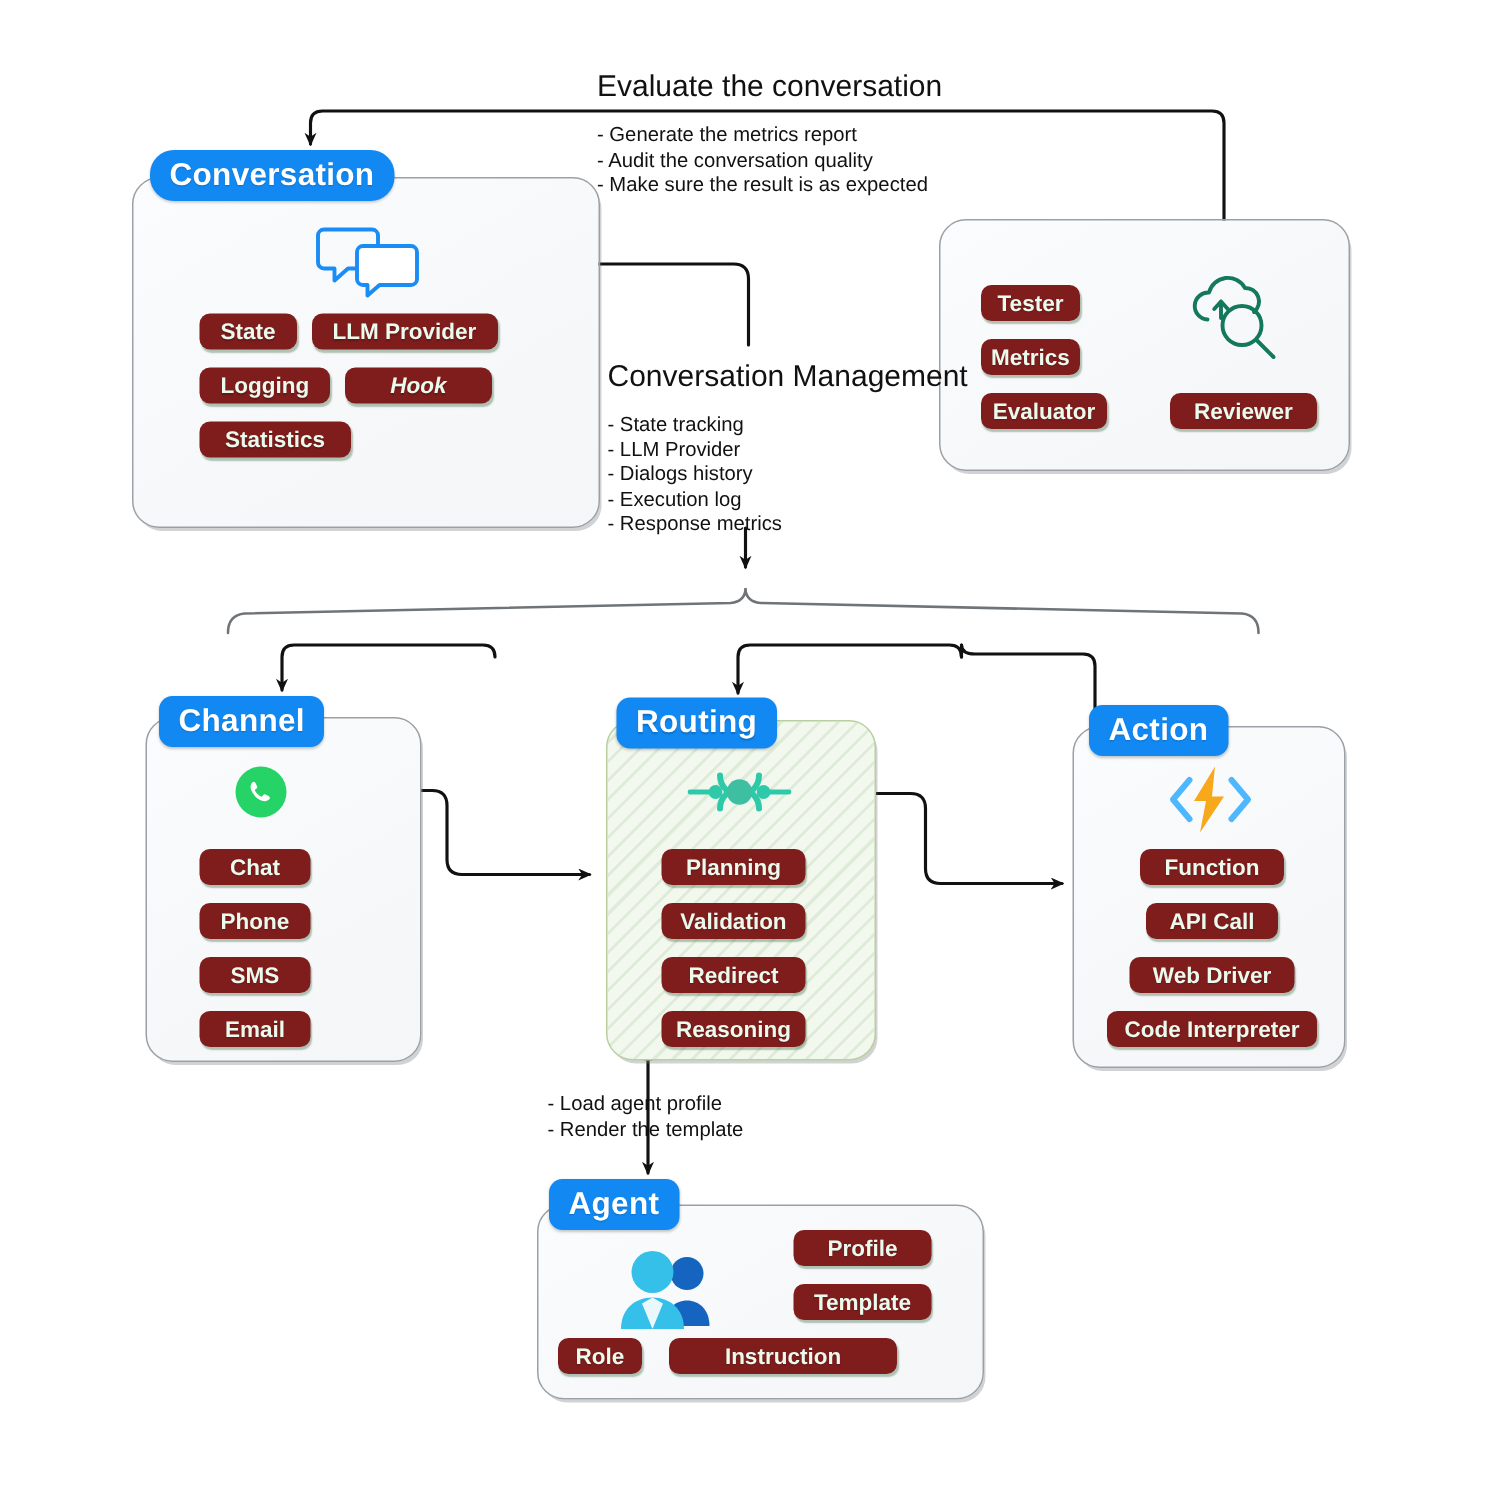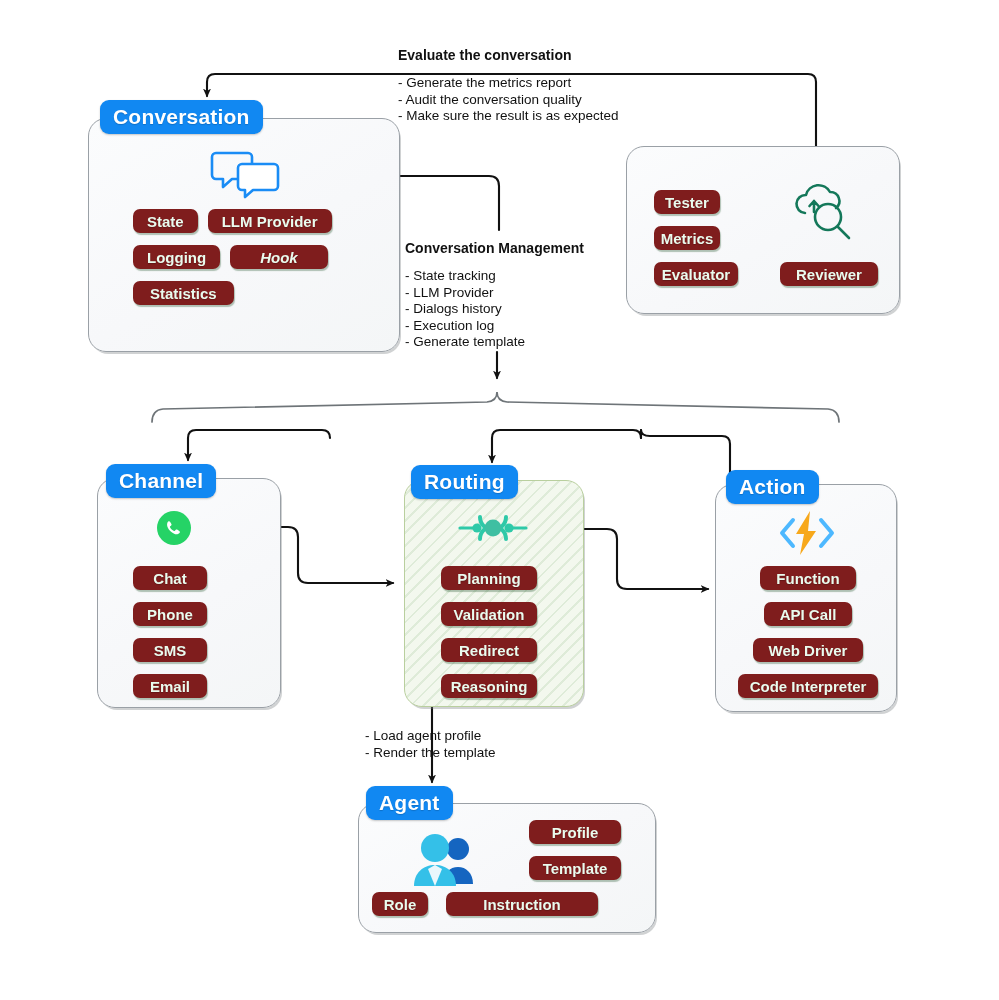--- a/index.html
+++ b/index.html
@@ -31,21 +31,21 @@
   .pill{background:#7f1d1d;color:#eafbee;border-radius:7px;display:inline-flex;
         align-items:center;justify-content:center;font-weight:bold;font-size:15px;
         height:24px;padding:0 14px;box-shadow:1px 2px 1px rgba(40,90,50,.35);
         white-space:nowrap;text-shadow:0 1px 1px rgba(0,0,0,.22);}
 
   .pillrow{position:absolute;display:flex;gap:10px;align-items:center;}
   .pillcol{position:absolute;display:flex;flex-direction:column;gap:12px;align-items:flex-start;}
 
   
   .note{position:absolute;color:#111;}
-  .note .ntitle{font-weight:bold;font-size:14px;margin-bottom:12px;white-space:nowrap;}
+  .note .ntitle{font-weight:normal;font-size:20px;margin-bottom:12px;white-space:nowrap;}
   .note .nline{font-size:13.5px;line-height:16.5px;white-space:nowrap;}
 
   .icon{position:absolute;}
 </style>
 </head>
 <body>
 
 <div id="stage">
 
   <svg id="wires" viewBox="0 0 999 1000">
@@ -87,21 +87,21 @@
       <path d="M760,529 L740,529 Q730,529 730,519 L730,444 Q730,436 722,436
                L650,436 Q641,436 641,430"></path>
 
       <path d="M430,540 L430,706"></path>
       <path d="M434,540 L434,706"></path>
       <path d="M432,706 L432,782" marker-end="url(#ah)"></path>
     </g>
   </svg>
 
   <div class="panel" style="left:88px;top:118px;width:310px;height:232px;"></div>
-  <div class="badge" style="left:100px;top:100px;">Conversation</div>
+  <div class="badge" style="left:100px;top:100px;border-radius:16px;">Conversation</div>
 
   <div class="icon" style="left:210px;top:147px;width:72px;height:52px;">
     <svg viewBox="0 0 72 52" width="72" height="52" fill="none" stroke="#1a8cf5" stroke-width="2.6" stroke-linejoin="round">
       <path d="M6,6 h32 a4,4 0 0 1 4,4 v18 a4,4 0 0 1 -4,4 h-16 l-9,8 v-8 h-7
                a4,4 0 0 1 -4,-4 v-18 a4,4 0 0 1 4,-4 z"></path>
       <path d="M32,17 h32 a4,4 0 0 1 4,4 v18 a4,4 0 0 1 -4,4 h-21 l-8,7 v-7 h-3
                a4,4 0 0 1 -4,-4 v-18 a4,4 0 0 1 4,-4 z" fill="#ffffff"></path>
     </svg>
   </div>
 
@@ -143,21 +143,21 @@
     <div class="nline">- Audit the conversation quality</div>
     <div class="nline">- Make sure the result is as expected</div>
   </div>
 
   <div class="note" style="left:405px;top:240px;">
     <div class="ntitle">Conversation Management</div>
     <div class="nline">- State tracking</div>
     <div class="nline">- LLM Provider</div>
     <div class="nline">- Dialogs history</div>
     <div class="nline">- Execution log</div>
-    <div class="nline">- Generate template</div>
+    <div class="nline">- Response metrics</div>
   </div>
 
   <div class="panel" style="left:97px;top:478px;width:182px;height:228px;"></div>
   <div class="badge" style="left:106px;top:464px;">Channel</div>
 
   <div class="icon" style="left:155px;top:509px;width:38px;height:38px;">
     <svg viewBox="0 0 38 38" width="38" height="38">
       <circle cx="19" cy="19" r="17" fill="#25d366"></circle>
       <path d="M13.2,12.6 c0.6,-0.6 1.6,-0.5 2,0.3 l1.2,2.2 c0.3,0.6 0.1,1.2 -0.4,1.6
                l-0.8,0.6 c-0.3,0.2 -0.4,0.6 -0.2,0.9 c0.9,1.7 2.3,3 4,3.8

